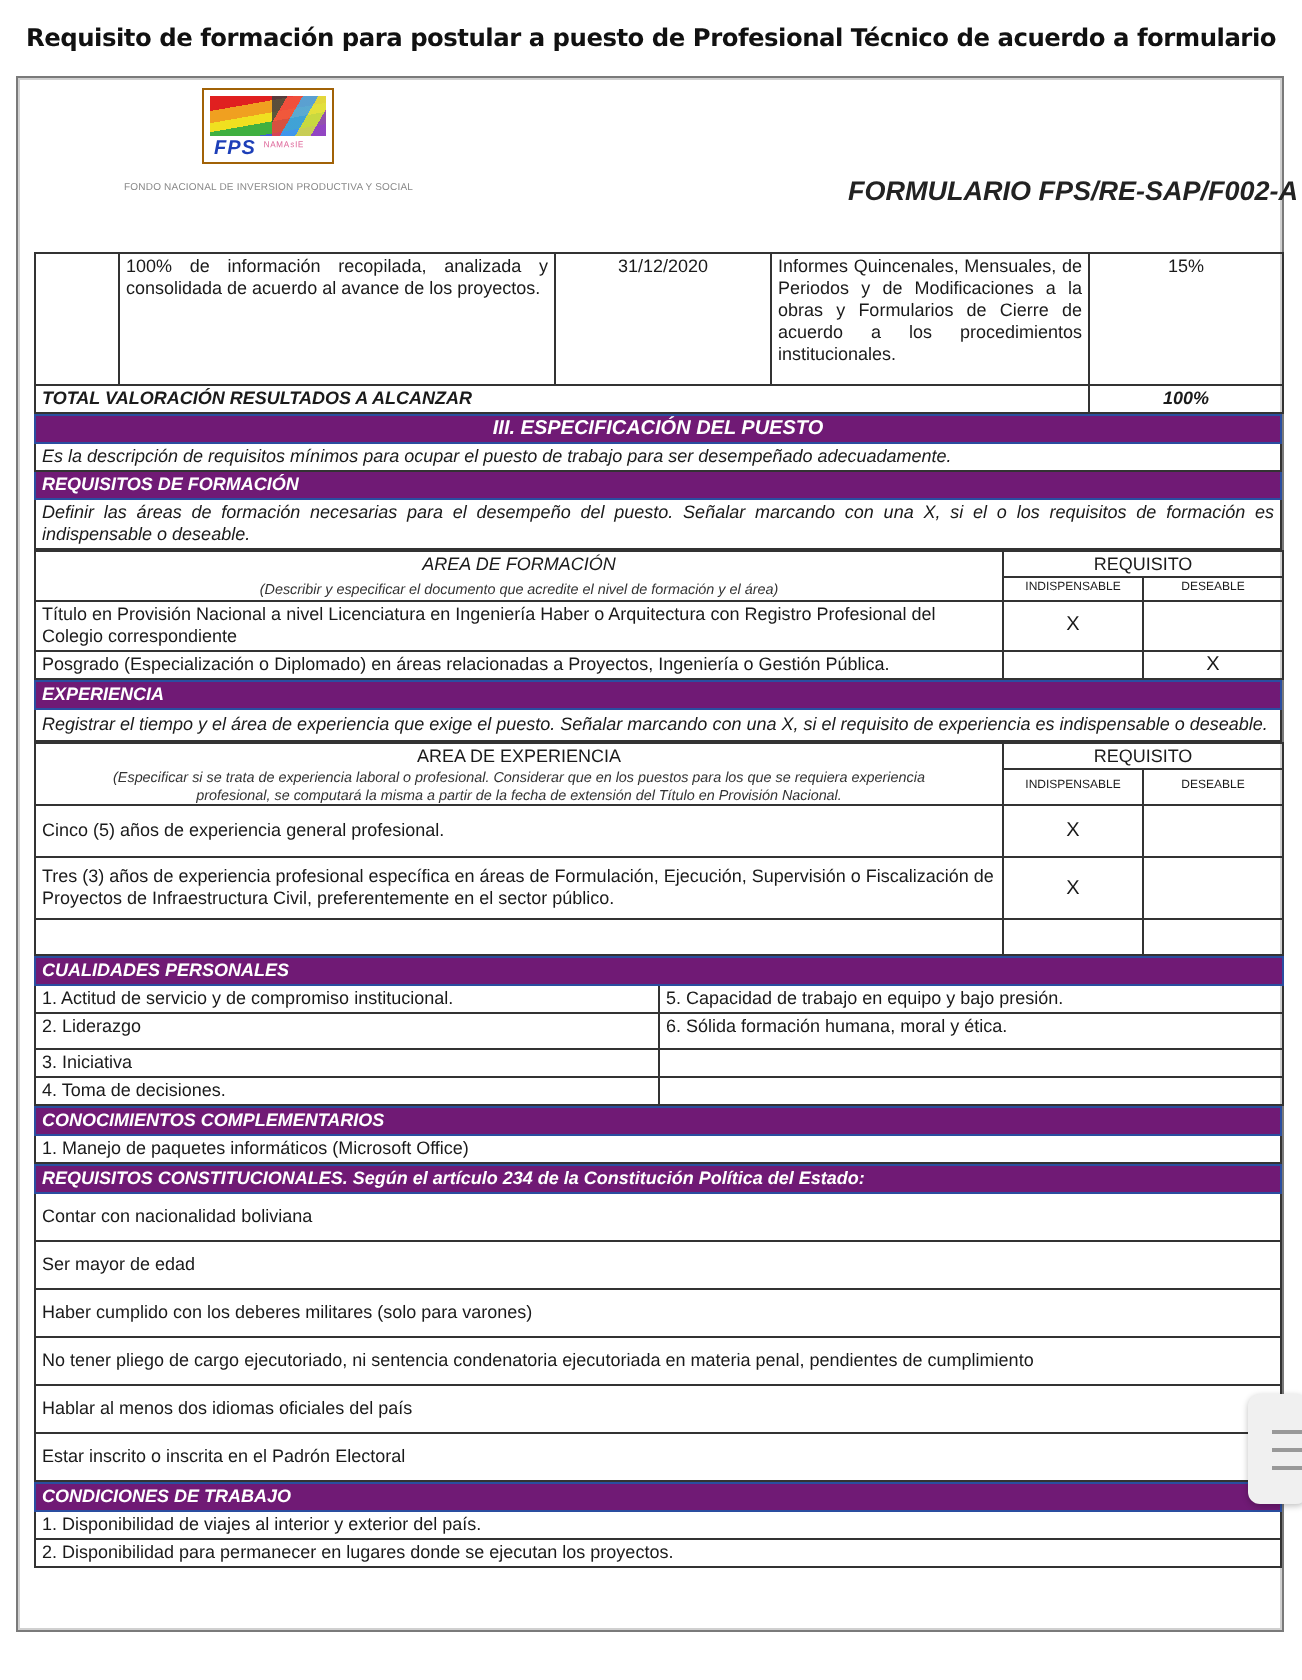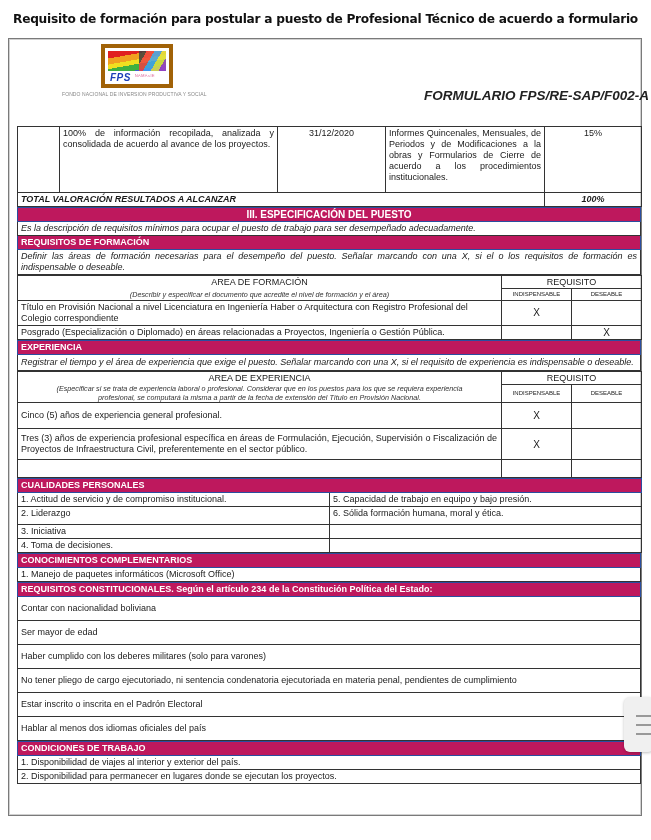--- a/index.html
+++ b/index.html
@@ -1,36 +1,36 @@
 <!DOCTYPE html>
 <html><head>
   <meta charset="utf-8">
   <style>
     html, body { margin:0; padding:0; background:#ffffff; }
     body { width:651px; height:840px; position:relative; overflow:hidden; font-family:"Liberation Sans", sans-serif; color:#1a1a1a; }
     .page-title { position:absolute; left:0; top:12px; width:651px; text-align:center; font-family:"DejaVu Sans", sans-serif; font-weight:bold; font-size:12.2px; letter-spacing:-0.25px; color:#111; }
     .frame { position:absolute; left:8px; top:38px; width:634px; height:778px; border:1.5px solid #7a7a7a; box-shadow: inset 0 0 0 1px #d0d0d0; box-sizing:border-box; }
-    .logo { position:absolute; left:101px; top:44px; width:64px; height:36px; border:4px solid #a16207; background:#fff; overflow:hidden; }
+    .logo { position:absolute; left:101px; top:44px; width:64px; height:36px; border:1px solid #a16207; background:#fff; overflow:hidden; }
     .logo-flag { position:absolute; left:3px; top:3px; width:58px; height:20px;
       background:linear-gradient(170deg, #e02020 0 25%, #f0a020 25% 45%, #f0e020 45% 60%, #40b040 60% 80%, #4060d0 80% 100%); }
     .logo-flag2 { position:absolute; left:34px; top:3px; width:27px; height:20px;
       background:linear-gradient(120deg, #404040 0 20%, #f04040 20% 40%, #40a0f0 40% 60%, #e0e040 60% 80%, #a040c0 80%); opacity:.85; }
     .logo-text { position:absolute; left:5px; top:24px; font-size:10px; font-weight:bold; font-style:italic; color:#1d3fb8; letter-spacing:0.5px; }
     .logo-sub { position:absolute; left:30px; top:26px; font-size:6px; color:#e070a0; letter-spacing:0.5px; }
     .org-name { position:absolute; left:62px; top:91px; font-size:5px; color:#888; letter-spacing:0.1px; }
     .form-code { position:absolute; left:424px; top:88px; font-size:13.5px; font-weight:bold; font-style:italic; color:#222; }
     .content { position:absolute; left:17px; top:126px; width:624px; }
     table { border-collapse:collapse; width:100%; table-layout:fixed; }
     td { border:1px solid #333; padding:1px 3px; font-size:9px; line-height:11px; vertical-align:top; }
     .t-top td { font-size:9px; line-height:11px; }
     .just { text-align:justify; }
     .center { text-align:center; }
     .ital { font-style:italic; }
     .bold { font-weight:bold; }
-    .blue { background:#be185d; color:#fff; font-weight:bold; border-color:#2a4ea0; }
+    .blue { background:#701a75; color:#fff; font-weight:bold; border-color:#2a4ea0;font-style:italic; }
     .blue.center { font-size:10px; }
     .tiny { font-size:6px; line-height:8px; }
     .small-it { font-size:7.2px; line-height:9px; font-style:italic; color:#333; }
     .rowpad td { padding-top:4px; padding-bottom:4px; }
     .mid { vertical-align:middle; }
     .side-widget { position:absolute; left:624px; top:697px; width:30px; height:55px; background:#f0f0f0; border-radius:6px; box-shadow:0 1px 3px rgba(0,0,0,0.25); }
     .side-widget span { position:absolute; left:12px; width:18px; height:1.5px; background:#999; }
   </style>
 </head>
 <body>
@@ -91,21 +91,21 @@
     </table>
 
   <table>
     <colgroup>
         <col style="width:484px">
         <col style="width:70px">
         <col style="width:70px">
       </colgroup>
     <tbody>
         <tr>
-      <td class="center" style="border-bottom:none; line-height:10px;">AREA DE FORMACIÓN</td>
+      <td class="center" style="border-bottom:none; line-height:10px;font-style:italic;">AREA DE FORMACIÓN</td>
       <td colspan="2" class="center" style="line-height:10px;">REQUISITO</td>
     </tr>
     <tr>
       <td class="center small-it" style="border-top:none;">(Describir y especificar el documento que acredite el nivel de formación y el área)</td>
       <td class="center tiny mid">INDISPENSABLE</td>
       <td class="center tiny mid">DESEABLE</td>
     </tr>
     <tr>
       <td>Título en Provisión Nacional a nivel Licenciatura en Ingeniería Haber o Arquitectura con Registro Profesional del Colegio correspondiente</td>
       <td class="center mid" style="font-size:10px">X</td>
@@ -214,24 +214,24 @@
     <tr style="height:24px">
           <td class="mid">Ser mayor de edad</td>
         </tr>
     <tr style="height:24px">
           <td class="mid">Haber cumplido con los deberes militares (solo para varones)</td>
         </tr>
     <tr style="height:24px">
           <td class="mid">No tener pliego de cargo ejecutoriado, ni sentencia condenatoria ejecutoriada en materia penal, pendientes de cumplimiento</td>
         </tr>
     <tr style="height:24px">
+          <td class="mid">Hablar al menos dos idiomas oficiales del país</td>
+        </tr>
+    <tr style="height:24px">
           <td class="mid">Estar inscrito o inscrita en el Padrón Electoral</td>
-        </tr>
-    <tr style="height:24px">
-          <td class="mid">Hablar al menos dos idiomas oficiales del país</td>
         </tr>
   </tbody>
     </table>
 
   <table>
     <tbody>
         <tr>
           <td class="blue">CONDICIONES DE TRABAJO</td>
         </tr>
     <tr>

